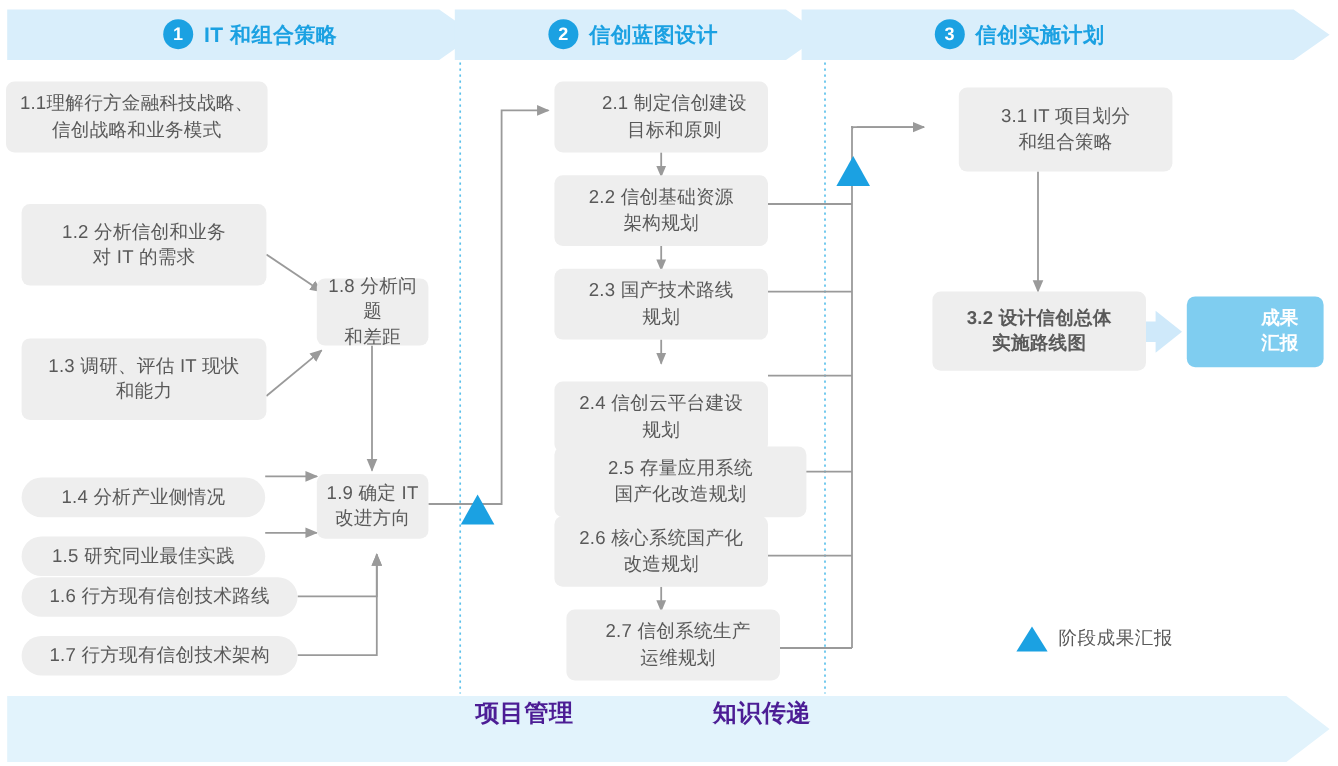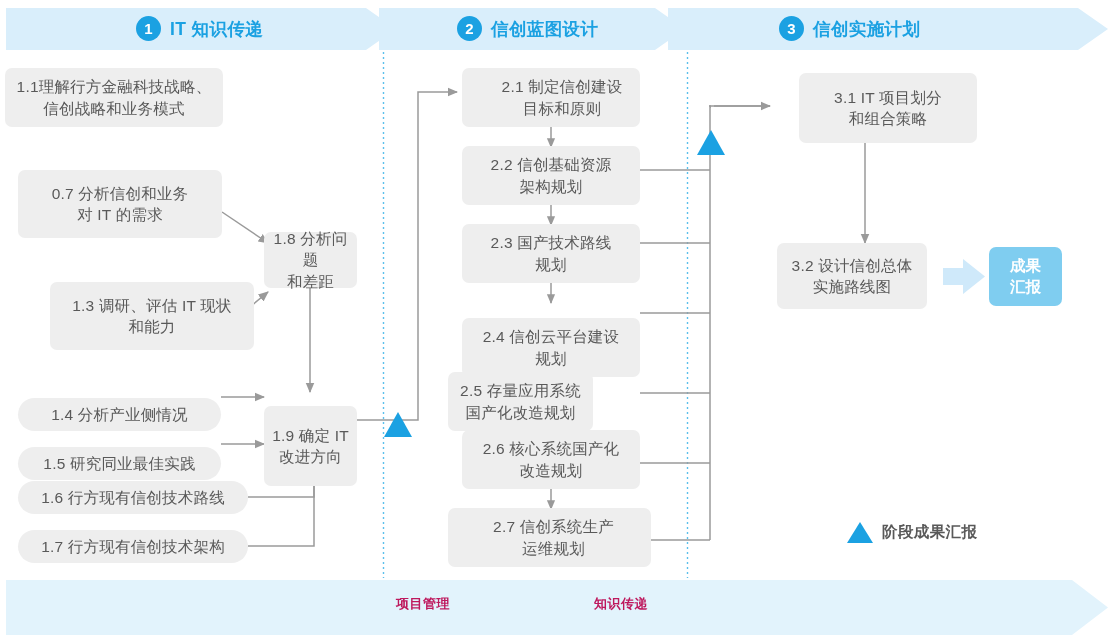--- a/index.html
+++ b/index.html
@@ -23,32 +23,32 @@
   }
   .badge{
     width:25px;height:25px;border-radius:50%;background:#1ba1e2;color:#fff;
     font-size:15px;font-weight:bold;display:flex;align-items:center;justify-content:center;
     line-height:1;
   }
   .result-box{
     position:absolute;left:989px;top:247px;width:73px;height:59px;
     background:#7fcdf0;border-radius:7px;color:#ffffff;font-weight:bold;
     font-size:15.5px;line-height:1.33;display:flex;align-items:center;
-    justify-content:center;text-align:center;white-space:pre-line;
+    justify-content:center;text-align:center;white-space:pre-line;padding-left:41px;
   }
   .legend{
     position:absolute;left:847px;top:522px;display:flex;align-items:center;gap:9px;
-    font-size:15.5px;font-weight:bold;color:#595959;letter-spacing:.4px;
+    font-size:15.5px;font-weight:normal;color:#595959;letter-spacing:.4px;
   }
   .legend-tri{
     width:0;height:0;border-left:13px solid transparent;border-right:13px solid transparent;
     border-bottom:21px solid #1ba1e2;
   }
   .bottom-text{
-    position:absolute;top:595px;font-size:13px;font-weight:bold;color:#be185d;letter-spacing:.5px;
+    position:absolute;top:581px;font-size:20px;font-weight:bold;color:#4c1d95;letter-spacing:.5px;
   }
 </style>
 </head>
 <body>
 
 <div id="stage">
 
   <svg class="layer" viewBox="0 0 1115 638">
     <defs>
       <marker id="arrowGray" viewBox="0 0 10 10" refX="9" refY="5" markerWidth="7" markerHeight="7" orient="auto-start-reverse">
@@ -132,64 +132,64 @@
     <g>
       <path d="M943,268 L963,268 L963,259 L985,276.5 L963,294 L963,285 L943,285 Z" fill="#cfe9fa"></path>
     </g>
 
     <polygon points="398,412 412,437 384,437" fill="#1ba1e2"></polygon>
     <polygon points="711,130 725,155 697,155" fill="#1ba1e2"></polygon>
   </svg>
 
   <div class="phase-label" style="left:136px;top:16px;">
     <span class="badge">1</span>
-    <span>IT 知识传递</span>
+    <span>IT 和组合策略</span>
   </div>
   <div class="phase-label" style="left:457px;top:16px;">
     <span class="badge">2</span>
     <span>信创蓝图设计</span>
   </div>
   <div class="phase-label" style="left:779px;top:16px;">
     <span class="badge">3</span>
     <span>信创实施计划</span>
   </div>
 
   <div class="node" style="left:5px;top:68px;width:218px;height:59px;">1.1理解行方金融科技战略、
 信创战略和业务模式</div>
-  <div class="node" style="left:18px;top:170px;width:204px;height:68px;">0.7 分析信创和业务
+  <div class="node" style="left:18px;top:170px;width:204px;height:68px;">1.2 分析信创和业务
 对 IT 的需求</div>
-  <div class="node" style="left:18px;top:282px;width:204px;height:68px;margin-left:32px;">1.3 调研、评估 IT 现状
+  <div class="node" style="left:18px;top:282px;width:204px;height:68px;">1.3 调研、评估 IT 现状
 和能力</div>
   <div class="node pill" style="left:18px;top:381px;width:203px;height:33px;margin-top:17px;">1.4 分析产业侧情况</div>
   <div class="node pill" style="left:18px;top:428px;width:203px;height:33px;margin-top:19px;">1.5 研究同业最佳实践</div>
   <div class="node pill" style="left:18px;top:481px;width:230px;height:33px;">1.6 行方现有信创技术路线</div>
   <div class="node pill" style="left:18px;top:530px;width:230px;height:33px;text-align:right;">1.7 行方现有信创技术架构</div>
   <div class="node" style="left:264px;top:232px;width:93px;height:56px;">1.8 分析问题
 和差距</div>
-  <div class="node" style="left:264px;top:395px;width:93px;height:80px;margin-top:11px;">1.9 确定 IT
+  <div class="node" style="left:264px;top:395px;width:93px;height:54px;">1.9 确定 IT
 改进方向</div>
 
   <div class="node" style="left:462px;top:68px;width:178px;height:59px;padding-left:28px;">2.1 制定信创建设
 目标和原则</div>
   <div class="node" style="left:462px;top:146px;width:178px;height:59px;">2.2 信创基础资源
 架构规划</div>
   <div class="node" style="left:462px;top:224px;width:178px;height:59px;">2.3 国产技术路线
 规划</div>
   <div class="node" style="left:462px;top:294px;width:178px;height:59px;margin-top:24px;">2.4 信创云平台建设
 规划</div>
-  <div class="node" style="left:448px;top:372px;width:145px;height:59px;">2.5 存量应用系统
+  <div class="node" style="left:462px;top:372px;width:210px;height:59px;">2.5 存量应用系统
 国产化改造规划</div>
   <div class="node" style="left:462px;top:430px;width:178px;height:59px;">2.6 核心系统国产化
 改造规划</div>
-  <div class="node" style="left:448px;top:508px;width:203px;height:59px;padding-left:14px;">2.7 信创系统生产
+  <div class="node" style="left:472px;top:508px;width:178px;height:59px;padding-left:14px;">2.7 信创系统生产
 运维规划</div>
 
   <div class="node" style="left:777px;top:73px;width:178px;height:70px;margin-left:22px;">3.1 IT 项目划分
 和组合策略</div>
-  <div class="node" style="left:777px;top:243px;width:150px;height:66px;">3.2 设计信创总体
+  <div class="node" style="left:777px;top:243px;width:178px;height:66px;font-weight:bold;">3.2 设计信创总体
 实施路线图</div>
 
   <div class="result-box">成果
 汇报</div>
 
   <div class="legend">
     <span class="legend-tri"></span>
     <span>阶段成果汇报</span>
   </div>
 

